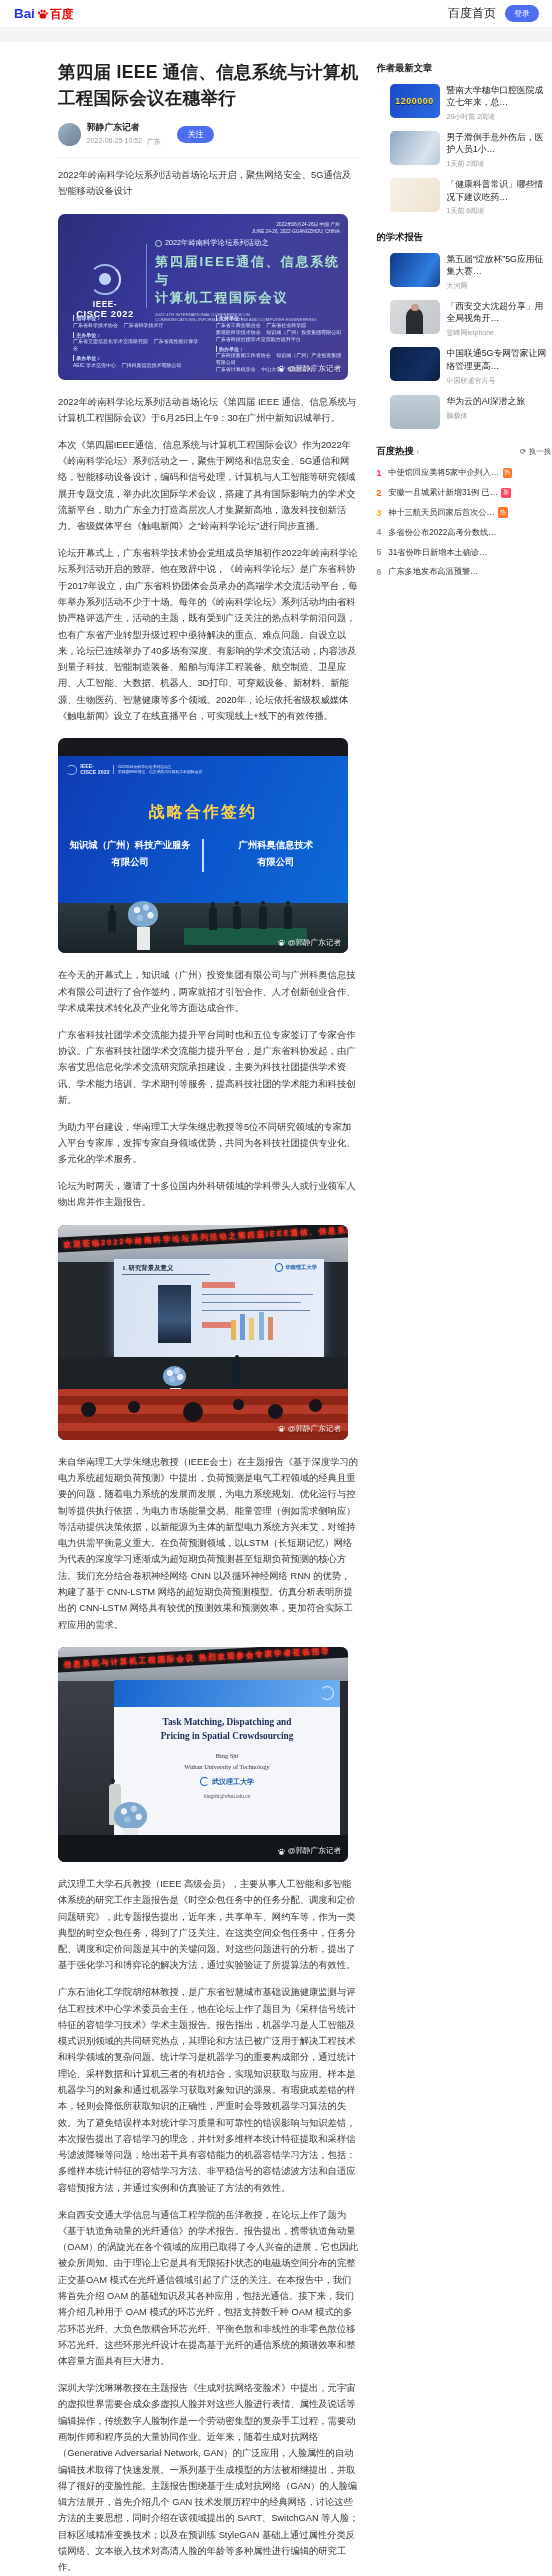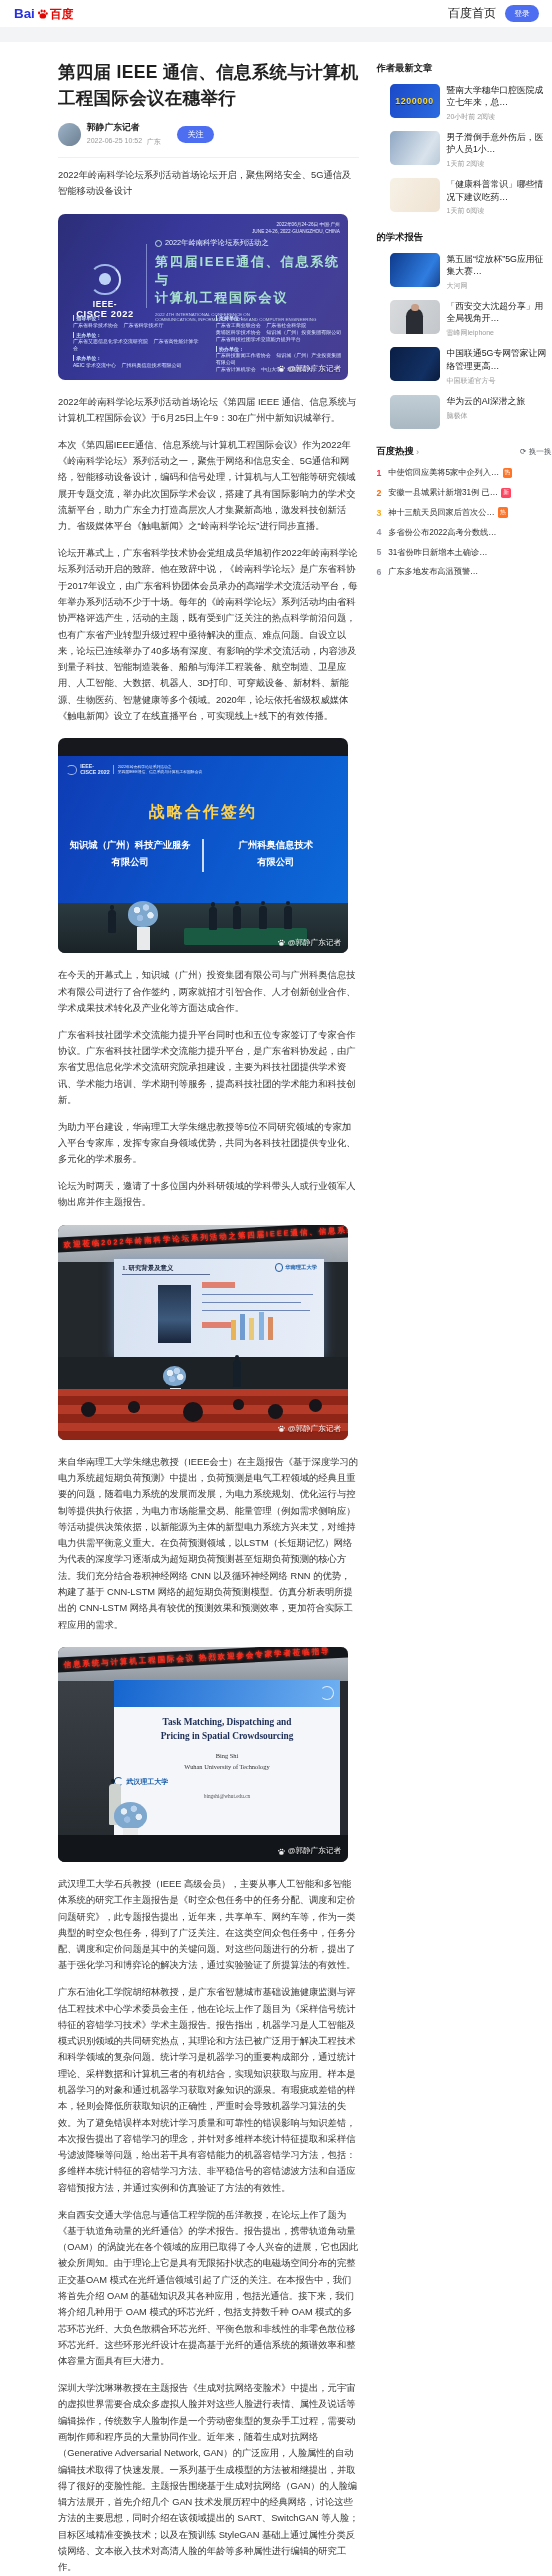--- a/index.html
+++ b/index.html
@@ -98,21 +98,21 @@
 
   
   .slidephoto { height:215px; background:#262a30; }
   .sl-ceiling { position:absolute; top:0; left:0; right:0; height:34px; background:linear-gradient(#bfc4cb,#8f969e); }
   .sl-screen { position:absolute; left:56px; top:33px; width:226px; height:183px; background:#f4f6fa; }
   .sl-band { position:absolute; left:0; right:0; top:0; height:27px; background:linear-gradient(100deg,#1565cf,#6fb0f2); }
   .sl-ring { position:absolute; right:5.8px; top:5.8px; width:14px; height:14px; border-radius:50%; border:1.8px solid #dcebff; border-left-color:transparent; }
   .sl-title { margin-top:35px; text-align:center; color:#1d2d55; font-family:"Liberation Serif", serif; font-weight:bold; font-size:9.3px; line-height:14px; }
   .sl-speaker { text-align:center; font-family:"Liberation Serif", serif; color:#333; font-size:6.4px; margin-top:9.3px; }
   .sl-affil { text-align:center; font-family:"Liberation Serif", serif; color:#333; font-size:6.4px; margin-top:3.5px; }
-  .sl-logo { display:flex; align-items:center; gap:2.9px; margin-top:7px; color:#1b5faa; }
+  .sl-logo { display:flex; justify-content:center; align-items:center; gap:2.9px; margin-top:7px; color:#1b5faa; }
   .sl-logo-dot { width:9.3px; height:9.3px; border-radius:50%; border:1.8px solid #1b5faa; border-right-color:transparent; }
   .sl-logo-text { font-size:7px; font-weight:bold; font-family:"Liberation Serif", serif; }
   .sl-email { text-align:center; font-family:"Liberation Serif", serif; color:#555; font-size:5.3px; margin-top:5.8px; }
   .sl-floor { position:absolute; left:0; right:0; bottom:0; height:27px; background:#121519; }
   .sl-wall { position:absolute; left:0; top:34px; bottom:0; width:56px; background:linear-gradient(#3a4046,#23282d); }
 
   
   .side-heading { font-size:9.3px; color:#1f1f1f; font-weight:700; margin-bottom:8.2px; }
   .side-item { display:flex; gap:7px; margin-bottom:9.3px; cursor:pointer; }
   .thumb { width:50px; height:34px; border-radius:4.7px; flex:none; position:relative; overflow:hidden; display:flex; align-items:center; justify-content:center;margin-left:13px; }

